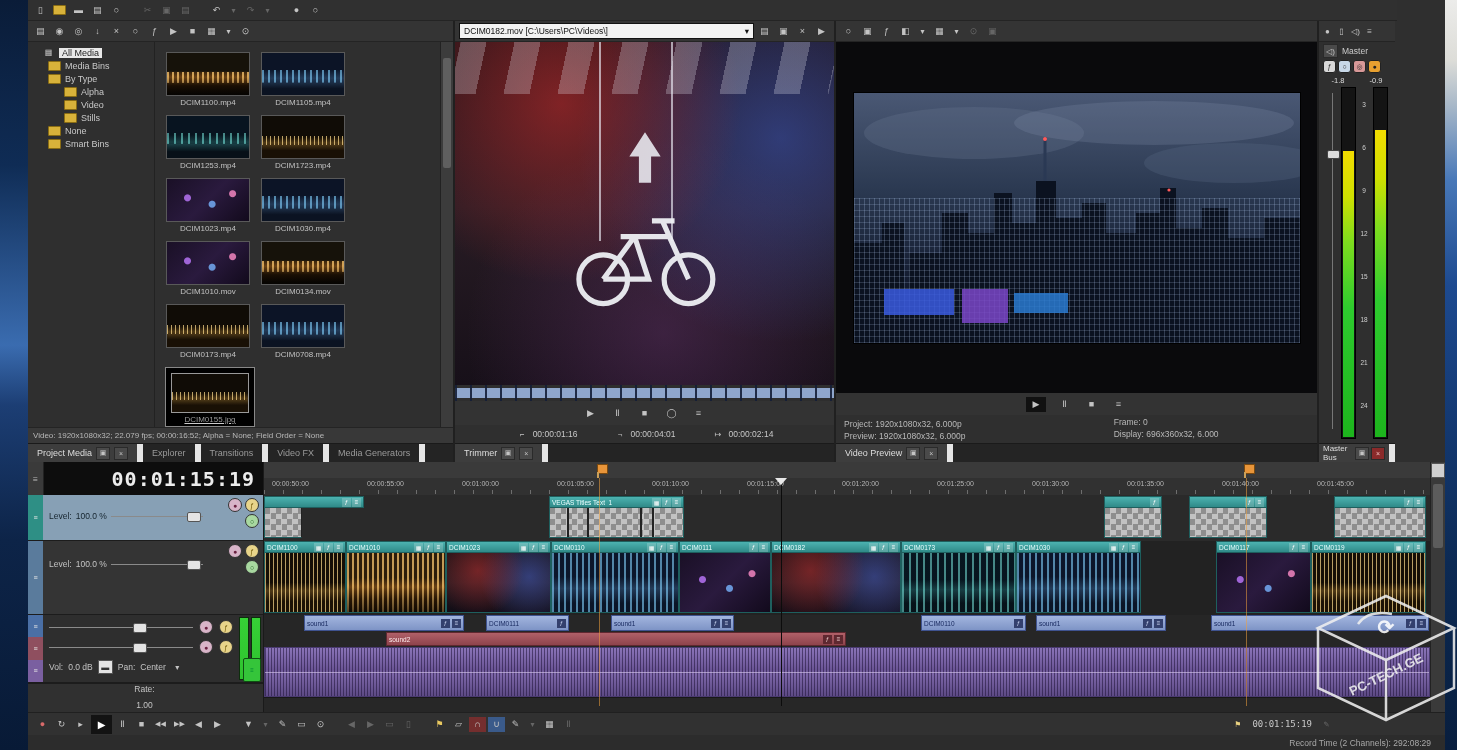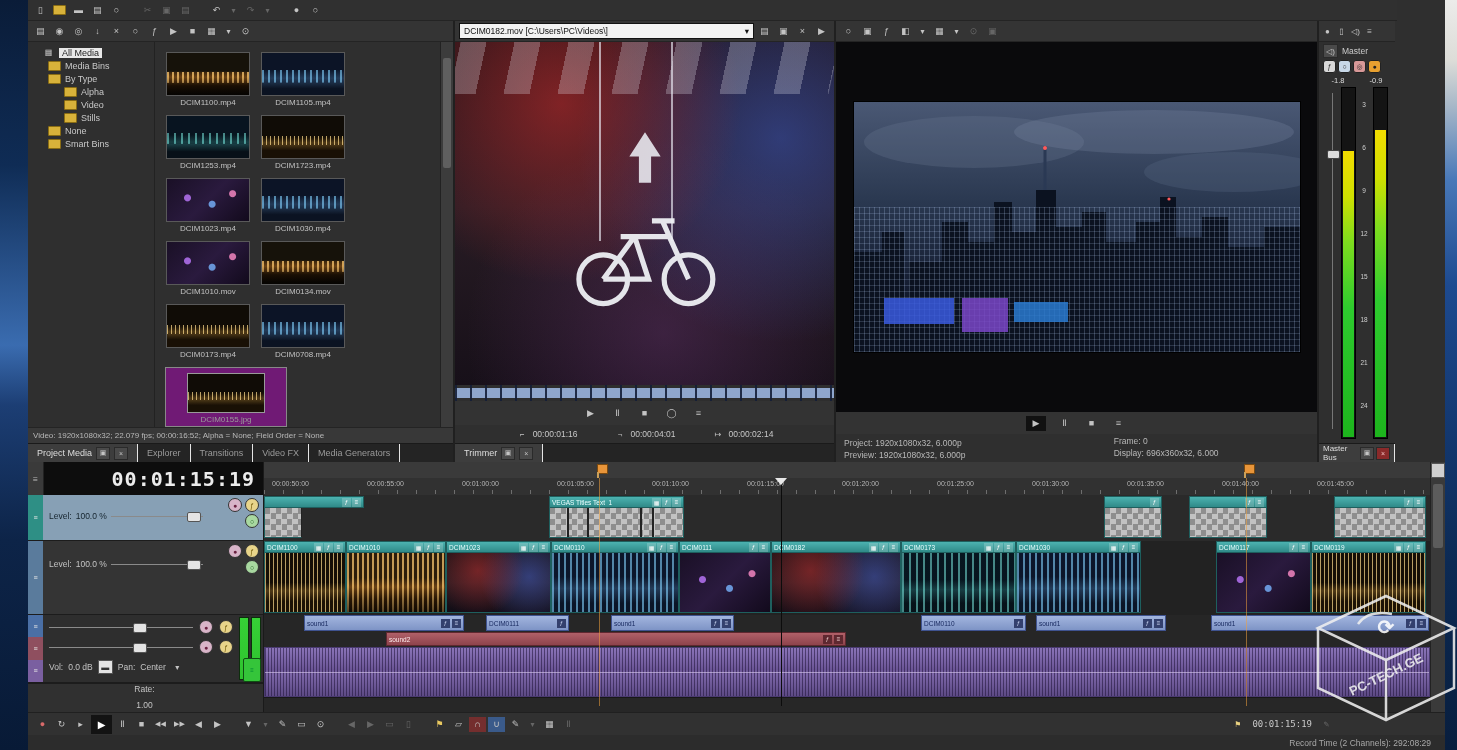--- a/index.html
+++ b/index.html
@@ -13,21 +13,21 @@
     background:linear-gradient(180deg,#ececea 0%,#ddddd8 8%,#a8b8c8 14%,#4878b8 24%,#1d4a90 38%,#143a74 55%,#0c2a54 75%,#081e3e 100%);}
   .app{position:absolute;left:28px;top:0;width:1417px;height:750px;}
   .panelbg{background:#2f2f2f;}
   
   .ib{display:inline-flex;align-items:center;justify-content:center;width:17px;height:15px;
       font-size:9px;color:#c4c4c4;flex:0 0 auto;}
   .ib.sm{width:13px;height:12px;font-size:8px;}
   .ib.dim{color:#666;}
   .folder{width:11px;height:8px;background:#d8b23a;border:1px solid #8a6d14;border-radius:1px;flex:0 0 auto;}
   .tabbar{display:flex;align-items:stretch;background:#242424;border-top:1px solid #1a1a1a;height:18px;font-size:9px;}
-  .tab{display:flex;align-items:center;gap:4px;padding:0 9px;color:#9a9a9a;border-right:1px solid #e5e5e5;}
+  .tab{display:flex;align-items:center;gap:4px;padding:0 9px;color:#9a9a9a;border-right:6px solid #e5e5e5;}
   .tab.active{background:#3d3d3d;color:#ddd;}
   .tab .ib{width:12px;height:11px;font-size:7px;background:#4a4a4a;border:1px solid #2a2a2a;}
   .rbtn{width:12px;height:12px;border-radius:50%;font-size:7px;display:inline-flex;align-items:center;justify-content:center;border:1px solid #333;flex:0 0 auto;}
   .rb-m{background:#d8b4c8;color:#6a2040;}
   .rb-s{background:#e8d48a;color:#705808;}
   .rb-a{background:#a8d8a0;color:#1a5a1a;}
   .sline{position:relative;height:1px;background:#8a8a8a;}
   .knob{width:12px;height:8px;background:#e4e4e4;border:1px solid #555;border-radius:2px;position:absolute;top:-4px;}
   
   .toolbar-top{position:absolute;left:0;top:0;width:1369px;height:21px;background:#303030;border-bottom:1px solid #242424;display:flex;align-items:center;gap:2px;padding-left:4px;box-sizing:border-box;}
@@ -38,21 +38,21 @@
   
   .media{width:427px;}
   .media-body{flex:1;display:flex;min-height:0;}
   .mtree{width:126px;border-right:1px solid #222;padding-top:4px;font-size:9px;color:#c8c8c8;}
   .trow{display:flex;align-items:center;gap:4px;height:13px;padding-left:6px;}
   .trow .sel-lab{background:#e8e8e8;color:#222;padding:0 3px;}
   .mthumbs{flex:1;display:flex;flex-wrap:wrap;align-content:flex-start;gap:8px 9px;padding:10px 6px 0 10px;overflow:hidden;}
   .tile{width:86px;display:flex;flex-direction:column;align-items:center;gap:2px;}
   .th{width:84px;height:44px;border:1px solid #595959;box-sizing:border-box;background-color:#0a0e18;background-repeat:no-repeat;}
   .tname{font-size:8px;color:#c2c2c2;white-space:nowrap;}
-  .tile.sel{background:#701a75;border:1px solid #888;padding:5px 16px 2px;width:88px;}
+  .tile.sel{background:#000000;border:1px solid #888;padding:5px 0 2px;width:88px;text-decoration:underline;}
   .tile.sel .th{width:78px;height:40px;border-color:#999;}
   .tile.sel .tname{color:#9a9a9a;}
   .t1{background-image:linear-gradient(180deg,rgba(0,0,0,0) 55%,rgba(0,0,0,.55)),repeating-linear-gradient(90deg,rgba(255,200,110,.75) 0 2px,rgba(110,60,10,.25) 2px 5px),linear-gradient(180deg,#16120a 0 42%,#6a4418 58%,#241505 78%,#0c0803);background-size:100% 100%,100% 26%,100% 100%;background-position:0 0,0 60%,0 0;}
   .t2{background-image:repeating-linear-gradient(90deg,rgba(130,210,255,.6) 0 2px,rgba(10,30,60,.2) 2px 6px),linear-gradient(180deg,#0c1426 0 40%,#29425f 60%,#0b1322 85%);background-size:100% 30%,100% 100%;background-position:0 58%,0 0;}
   .t3{background-image:radial-gradient(circle at 25% 45%,rgba(190,120,255,.8) 0 3px,transparent 4px),radial-gradient(circle at 55% 60%,rgba(120,180,255,.8) 0 3px,transparent 4px),radial-gradient(circle at 80% 35%,rgba(255,140,200,.8) 0 3px,transparent 4px),linear-gradient(135deg,#1a1026,#2a1a3e 50%,#120a1c);}
   .t4{background-image:repeating-linear-gradient(90deg,rgba(120,230,220,.55) 0 2px,rgba(5,25,30,.25) 2px 7px),linear-gradient(180deg,#081420 0 45%,#1e4a50 62%,#071018 85%);background-size:100% 26%,100% 100%;background-position:0 55%,0 0;}
   .t5{background-image:repeating-linear-gradient(90deg,rgba(255,220,140,.7) 0 1px,rgba(40,25,5,.2) 1px 4px),linear-gradient(180deg,#100c06 0 50%,#59421c 64%,#191005 82%);background-size:100% 22%,100% 100%;background-position:0 62%,0 0;}
   .t6{background-image:radial-gradient(circle at 30% 30%,rgba(200,50,50,.5),transparent 55%),radial-gradient(circle at 80% 40%,rgba(70,100,210,.5),transparent 55%),linear-gradient(180deg,#1a1216,#241a20 50%,#120d16);}
   .mscroll{width:12px;background:#3c3c3c;border-left:1px solid #222;display:flex;flex-direction:column;align-items:center;}
   .mthumb{width:8px;height:110px;background:#5f5f5f;margin-top:16px;border-radius:2px;}
@@ -433,20 +433,27 @@
       <div class="pstatus">
         <div class="col c1">
           <span>Project: 1920x1080x32, 6.000p</span>
           <span>Preview: 1920x1080x32, 6.000p</span>
         </div>
         <div class="col">
           <span>Frame: 0</span>
           <span>Display: 696x360x32, 6.000</span>
         </div>
       </div>
+      <div class="tabbar">
+        <div class="tab active">
+          <span>Video Preview</span>
+          <span class="ib">▣</span>
+          <span class="ib">×</span>
+        </div>
+      </div>
     </section>
 
     <section class="pane master">
       <div class="ptoolbar" style="padding:0 2px;gap:1px;">
         <span class="ib sm">●</span>
         <span class="ib sm">▯</span>
         <span class="ib sm">◁)</span>
         <span class="ib sm">≡</span>
       </div>
       <div class="mlabel">

